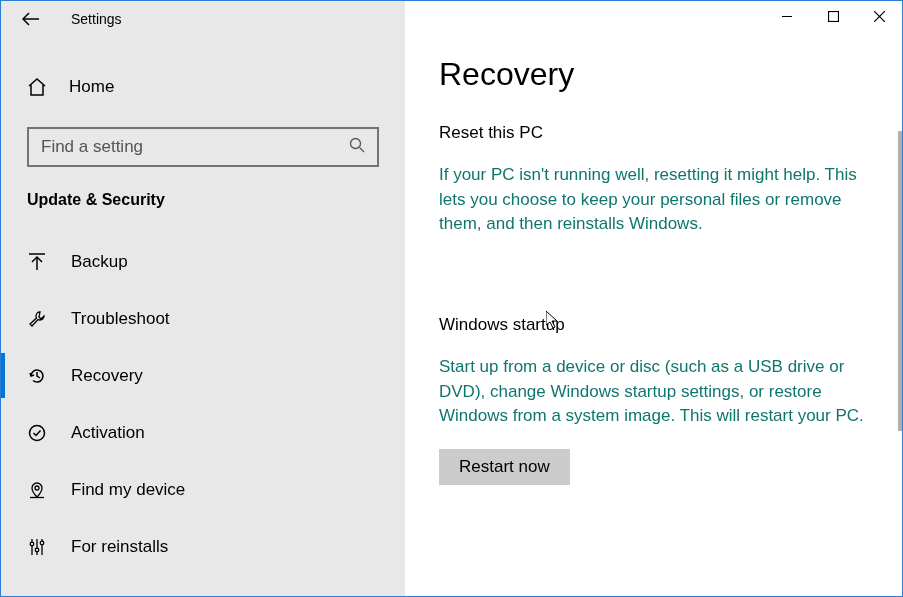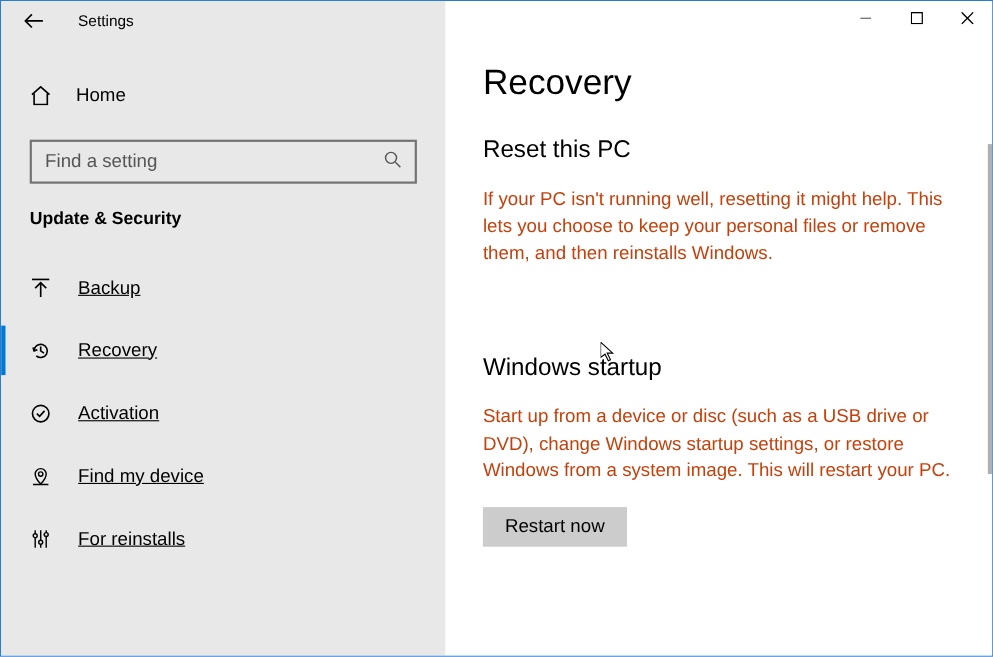--- a/index.html
+++ b/index.html
@@ -104,21 +104,20 @@
     margin-top: 14px;
   }
   .nav-item {
     display: flex;
     align-items: center;
     height: 57px;
     padding-left: 26px;
     gap: 24px;
     cursor: pointer;
     position: relative;
-    text-decoration: underline;
   }
   .nav-item .label {
     font-size: 17px;
     color: #000;
   }
   .nav-item.active::before {
     content: "";
     position: absolute;
     left: 0;
     top: 6px;
@@ -140,29 +139,29 @@
     position: relative;
     overflow: hidden;
   }
   .page-title {
     font-size: 32px;
     font-weight: 400;
     color: #000;
     margin-bottom: 30px;
   }
   .section-title {
-    font-size: 22px;
+    font-size: 17px;
     font-weight: 400;
     color: #000;
     margin-bottom: 20px;
   }
   .body-text {
     font-size: 17px;
     line-height: 1.45;
-    color: #c2410c;
+    color: #0f766e;
     margin-bottom: 20px;
     max-width: 430px;
   }
   .btn {
     display: inline-block;
     background: #ccc;
     border: none;
     font-size: 17px;
     font-family: inherit;
     padding: 8px 20px;
@@ -252,20 +251,28 @@
       <div class="nav-item">
         <span class="icon-slot">
           <svg width="16" height="18" viewBox="0 0 16 18">
               <line x1="0" y1="1" x2="16" y2="1" stroke="#000" stroke-width="1.5"></line>
               <line x1="8" y1="17" x2="8" y2="4" stroke="#000" stroke-width="1.5"></line>
               <polyline points="3,9 8,4 13,9" fill="none" stroke="#000" stroke-width="1.5"></polyline>
             </svg>
         </span>
         <span class="label">Backup</span>
       </div>
+      <div class="nav-item">
+        <span class="icon-slot">
+          <svg width="18" height="18" viewBox="0 0 18 18">
+              <path d="M12 2 a4 4 0 0 0 -4 4 a4 4 0 0 0 0.5 2 L2 14 l2 2 l6-6.5 a4 4 0 0 0 2 0.5 a4 4 0 0 0 4-4 l-3 3 l-2-2 z" fill="none" stroke="#000" stroke-width="1.3"></path>
+            </svg>
+        </span>
+        <span class="label">Troubleshoot</span>
+      </div>
       <div class="nav-item active">
         <span class="icon-slot">
           <svg width="18" height="18" viewBox="0 0 18 18">
               <path d="M3 9 a6 6 0 1 1 2 4.5" fill="none" stroke="#000" stroke-width="1.5"></path>
               <polyline points="2,6 3,9 6,8" fill="none" stroke="#000" stroke-width="1.5"></polyline>
               <polyline points="9,5 9,9 12,11" fill="none" stroke="#000" stroke-width="1.5"></polyline>
             </svg>
         </span>
         <span class="label">Recovery</span>
       </div>

